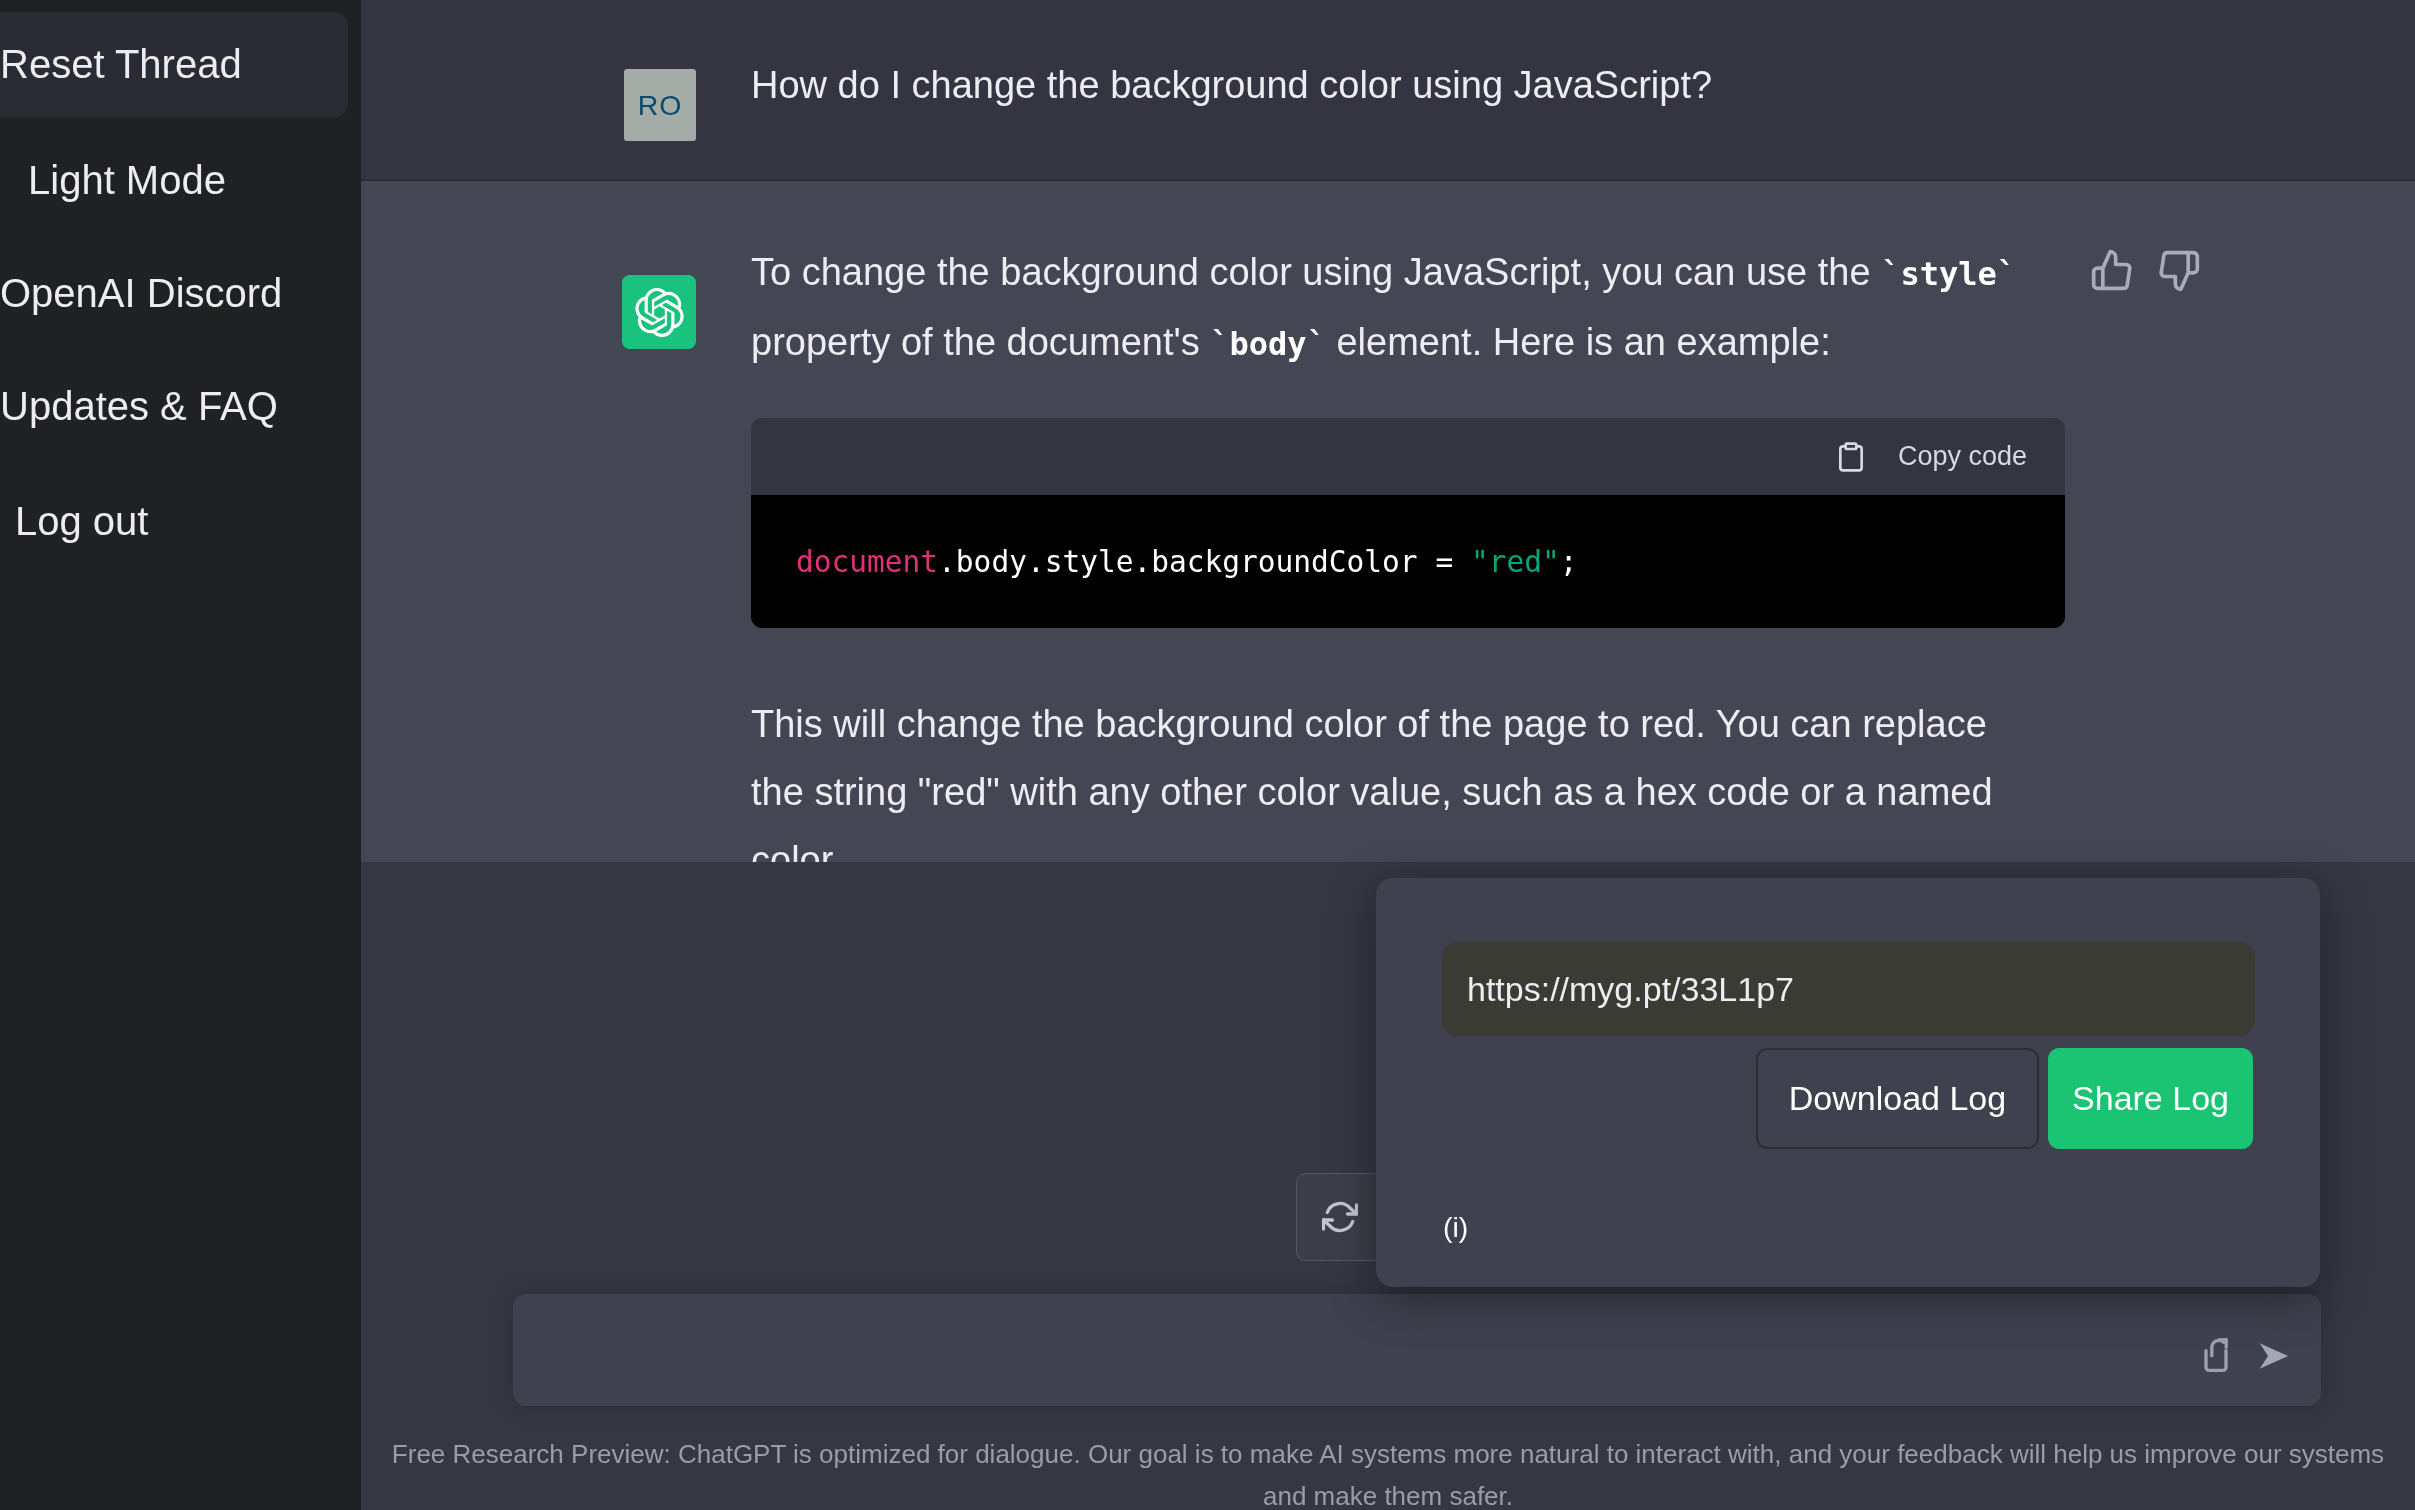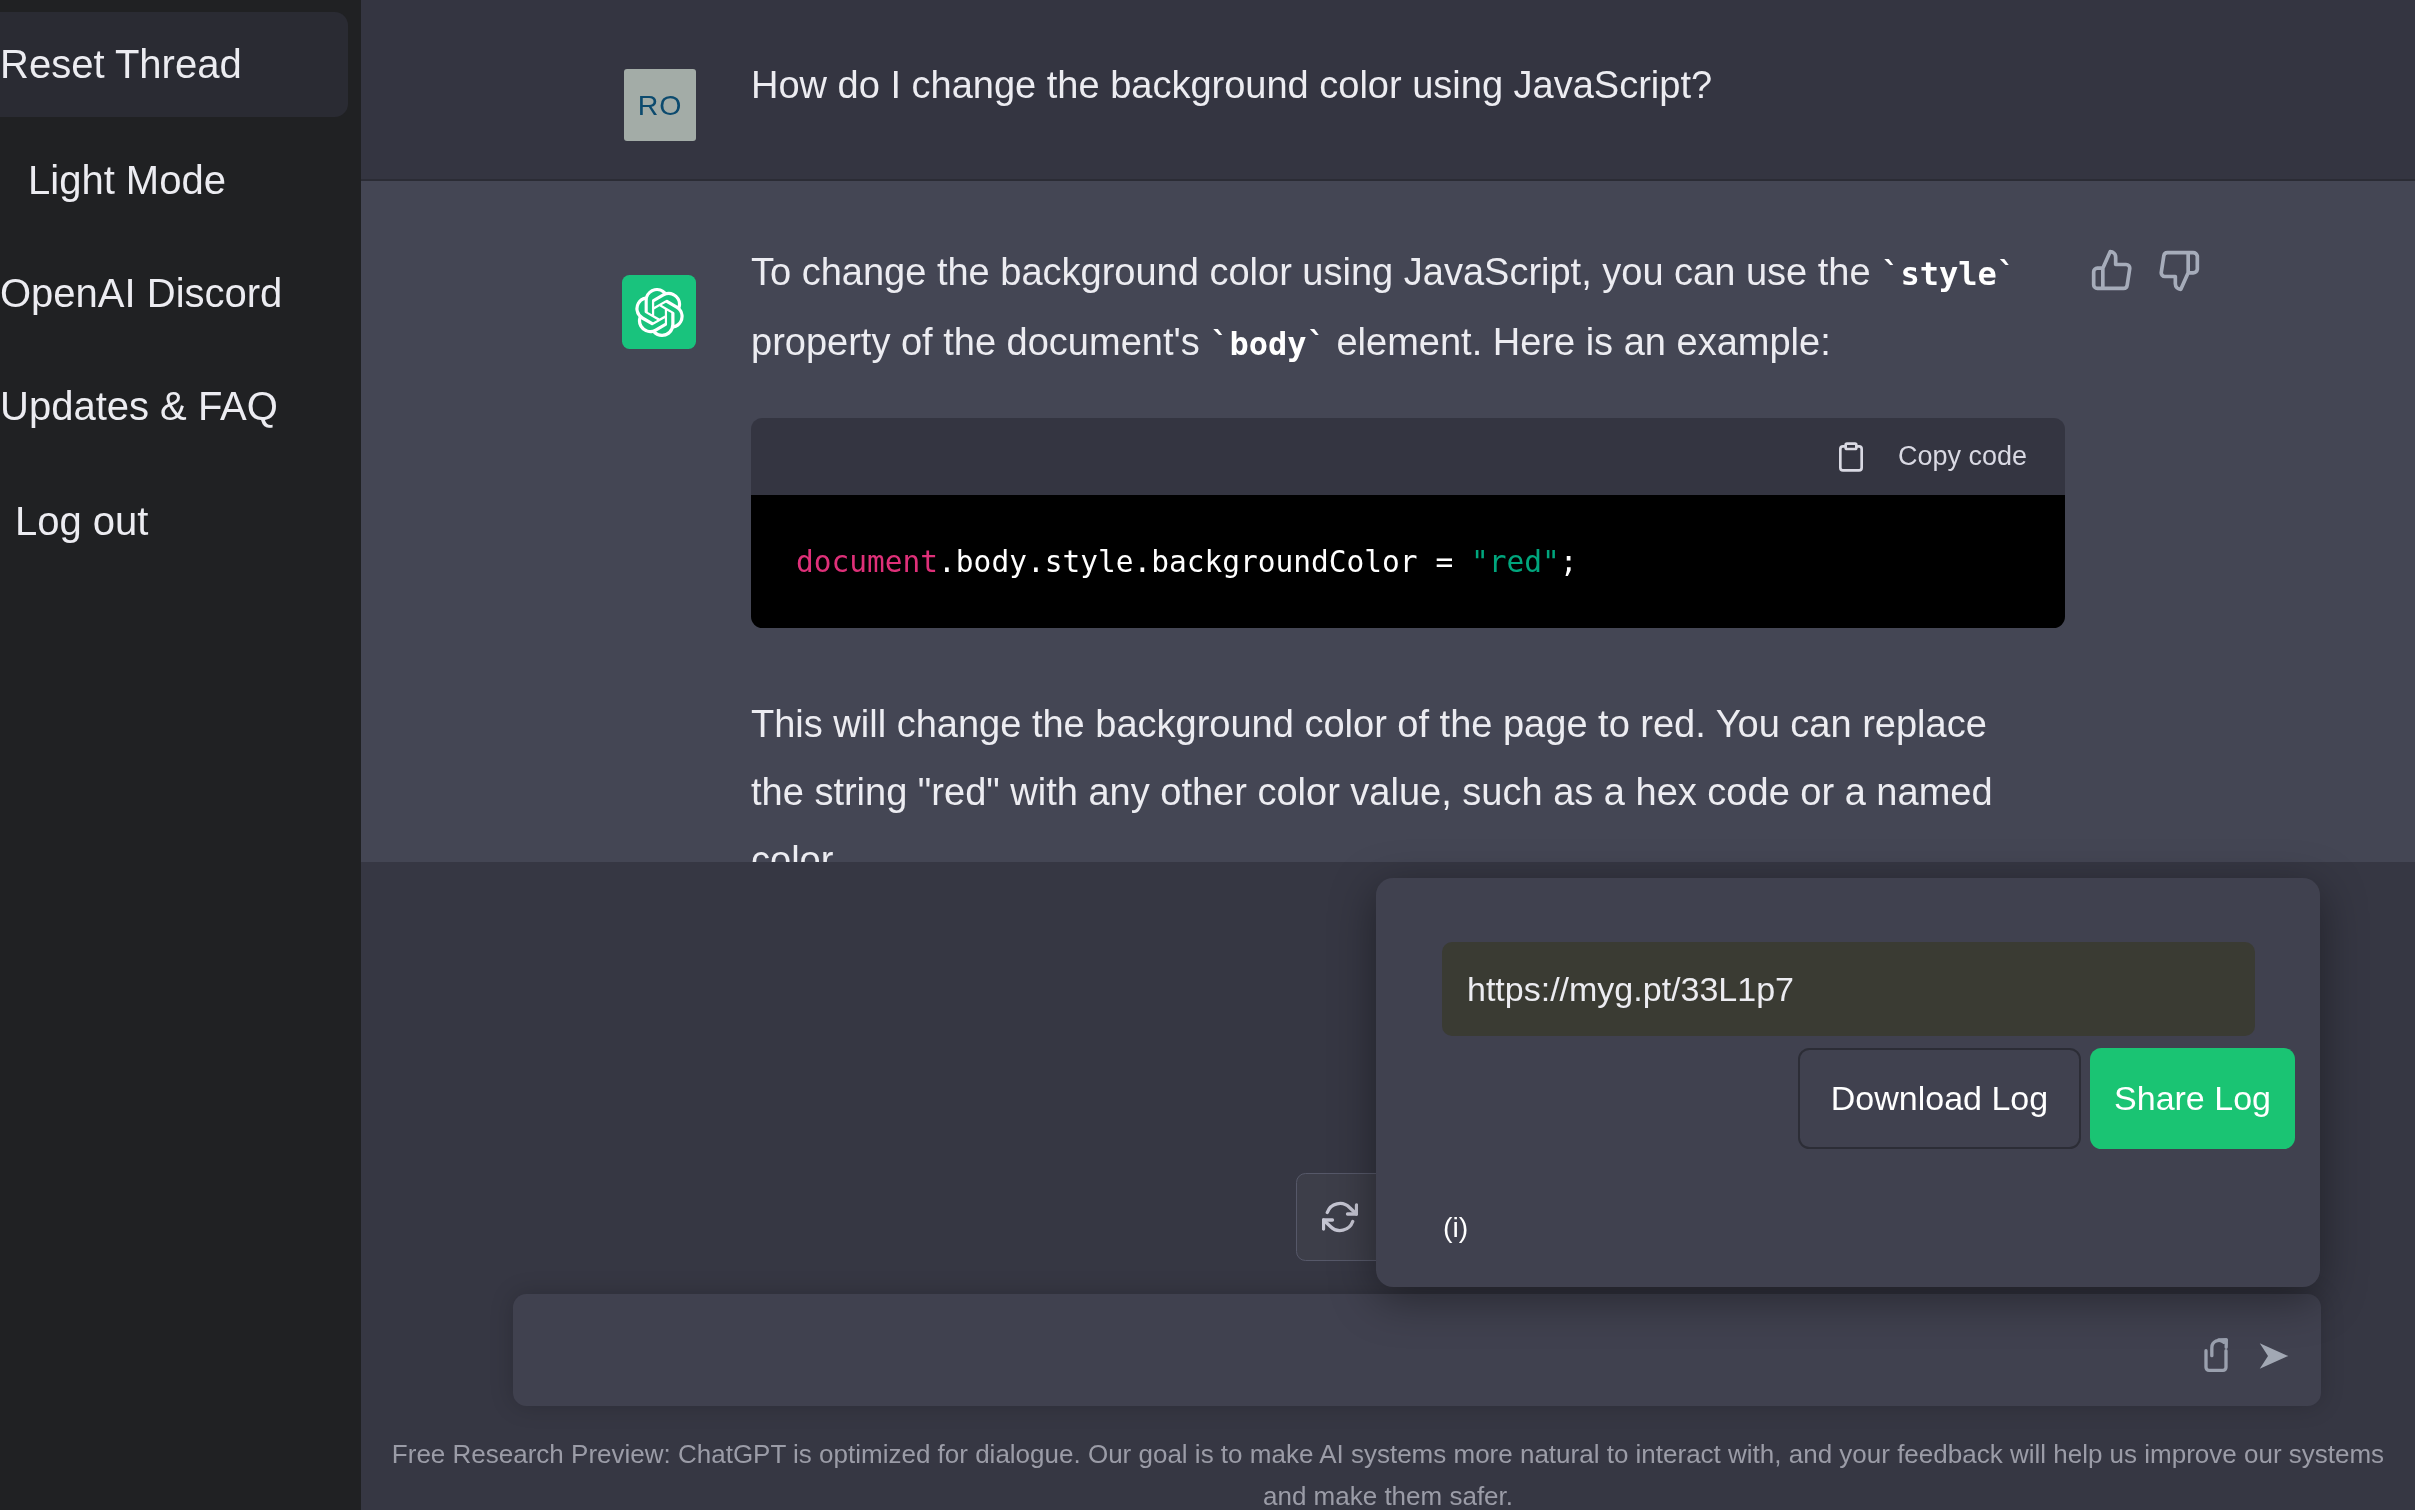--- a/index.html
+++ b/index.html
@@ -62,24 +62,24 @@
   .icon-share { left:1683px; top:40px; width:40px; height:40px; color:#9aa0ae; cursor:pointer; }
   .icon-share svg { width:100%; height:100%; stroke:currentColor; fill:none; stroke-width:2; stroke-linecap:round; stroke-linejoin:round; }
   .icon-send { left:1742px; top:44px; width:38px; height:36px; color:#a2a8b4; cursor:pointer; }
   .icon-send svg { width:100%; height:100%; fill:currentColor; }
 
   .footer { left:0; top:571px; width:2054px; text-align:center; font-size:26px; line-height:42px; color:#9b9ca7; padding:0 23px; }
 
   
   .modal { left:1376px; top:878px; width:944px; height:409px; background:#40414f; border-radius:17px;
     box-shadow:0 11.4px 46px rgba(0,0,0,0.4); z-index:5; }
-  .url-box { left:66px; top:64px; width:813px; height:94px; background:#3a3b33; border-radius:10px;
+  .url-box { left:66px; top:64px; width:813px; height:94px; background:#3a3b33; border-radius:16px;
     font-size:34px; line-height:94px; color:#ececf1; padding-left:25px; white-space:nowrap; overflow:hidden; }
   .btn { top:170px; height:101px; border-radius:11.4px; display:flex; align-items:center; justify-content:center;
-    font-size:34px; color:#ffffff; cursor:pointer;margin-left:42px; }
+    font-size:34px; color:#ffffff; cursor:pointer; }
   .btn-download { left:380px; width:283px; border:2.9px solid #2c2d36; background:transparent; }
   .btn-share { left:672px; width:205px; background:#1ac473; }
   .modal-info { left:67px; top:333px; font-size:28.5px; color:#ffffff; }
 </style>
 </head>
 <body>
 
 <div class="abs sidebar">
   <div class="abs sb-highlight"></div>
   <div class="abs sb-item" style="top:36px;">Reset Thread</div>

